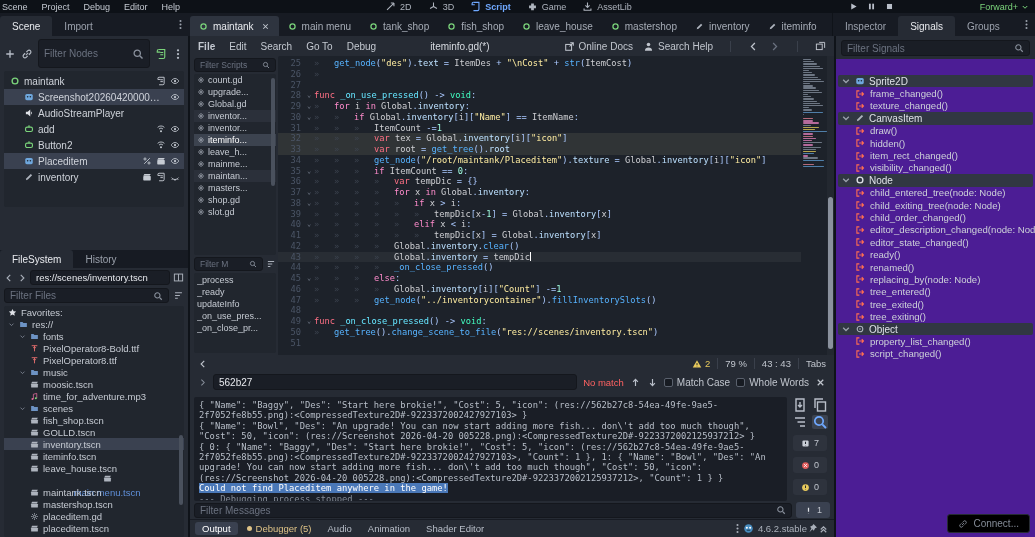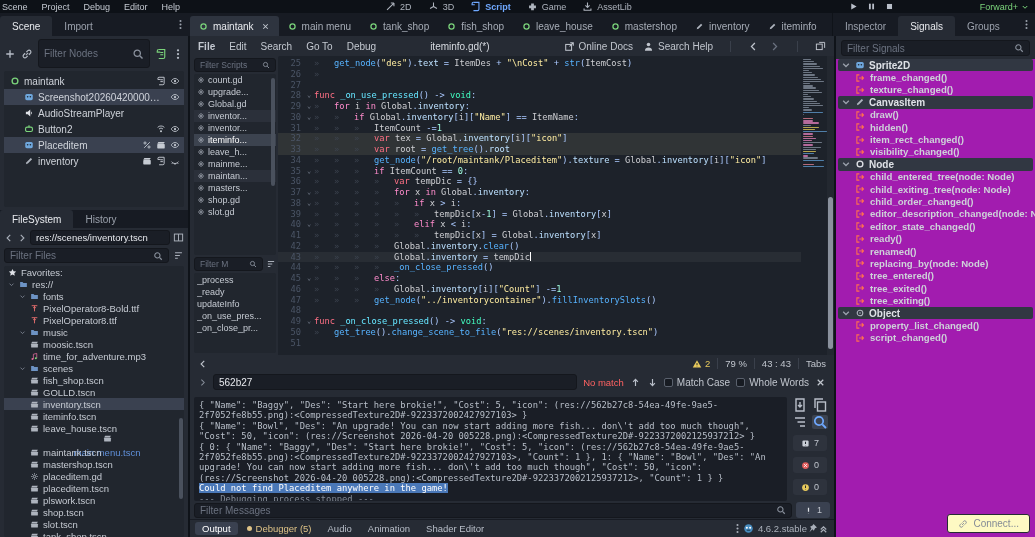--- a/index.html
+++ b/index.html
@@ -54,21 +54,21 @@
   #scene-dock .toolbar .ic { width:12px; height:12px; }
   #scene-tree { flex:1; background:#21262e; border-radius:2px; padding:2px 0; overflow:hidden; position:relative; }
   .tree-row { display:flex; align-items:center; height:16px; gap:4px; padding-right:4px; color:#cfd3da; white-space:nowrap; }
   .tree-row.selected { background:#3a4150; }
   .tree-row .nm { overflow:hidden; text-overflow:ellipsis; }
   .tree-row .sp { flex:1; }
   .tree-row .trail { display:flex; gap:4px; color:#c6cbd3; }
   .tree-row .ic { width:10px; height:10px; }
 
   
-  #fs-dock { flex:1; display:flex; flex-direction:column; min-height:0; }
+  #fs-dock { flex:1; display:flex; flex-direction:column; min-height:0;margin-top:40px; }
   #fs-tabs { height:18px; background:#171b23; display:flex; align-items:flex-end; }
   #fs-dock .pathrow { display:flex; align-items:center; gap:3px; padding:2px 4px; color:#9aa1ac; }
   #fs-dock .pathrow .nav { width:10px; height:10px; color:#aab0ba; }
   #fs-dock .filterrow { display:flex; align-items:center; gap:4px; padding:1px 4px 3px; color:#9aa1ac; }
   #fs-tree { flex:1; background:#21262e; margin:0 4px 0; border-radius:2px; overflow:hidden; position:relative; }
   .fs-row { display:flex; align-items:center; height:12px; gap:4px; color:#c6cbd3; font-size:9.5px; white-space:nowrap; }
   .fs-row.selected { background:#3a4150; }
   .fs-row.open .nm { color:#5f8fd9; }
   .fs-row .ic { width:9px; height:9px; }
   .fs-row .caret { width:7px; height:7px; color:#7d8491; flex:0 0 auto; }
@@ -137,27 +137,27 @@
   #filter-msg-row .obadge { margin-top:0; }
   #bottom-bar { height:18px; background:#262b34; border-top:1px solid #171b23; display:flex; align-items:center; gap:4px; padding:0 5px; flex:0 0 auto; font-size:9.5px; }
   .bbtab { padding:1px 7px; border-radius:3px; color:#b9bfc9; display:flex; align-items:center; gap:4px; }
   .bbtab.active { background:#3a4150; color:#fff; }
   .bbtab.accent { color:#dfc387; }
   .bbtab .dot { width:5px; height:5px; border-radius:50%; background:#dfc387; }
   #bottom-bar .right { margin-left:auto; display:flex; align-items:center; color:#aab0ba; }
 
   
   #right-dock .filterrow { display:flex; padding:4px 5px 3px; }
-  #signal-tree { flex:1; background:#a21caf; padding:0 2px; overflow:hidden;font-weight:bold; }
+  #signal-tree { flex:1; background:#4c1d95; padding:16px 2px; overflow:hidden; }
   .sig-cat { display:flex; align-items:center; gap:4px; height:12.4px; background:#313742; color:#dfe2e7; padding:0 3px; border-radius:2px; }
   .sig-cat .caret { width:7px; height:7px; color:#9aa1ac; }
   .sig-cat .ic { width:10px; height:10px; }
   .sig-row { display:flex; align-items:center; gap:5px; height:12.4px; padding-left:17px; color:#ced2d9; font-size:9.6px; white-space:nowrap; }
   .sig-row .ic { width:10px; height:10px; color:#ff6e50; }
-  #connect-btn { position:absolute; right:5px; bottom:4px; background:#fef9c3; border:1px solid #262b33; color:#848b96; border-radius:3px; padding:3px 10px; font-size:10px; display:flex; gap:5px; align-items:center; font-family:inherit; }
+  #connect-btn { position:absolute; right:5px; bottom:4px; background:#000000; border:1px solid #262b33; color:#848b96; border-radius:3px; padding:3px 10px; font-size:10px; display:flex; gap:5px; align-items:center; font-family:inherit; }
   #connect-btn .ic { width:10px; height:10px; }
 
   .icon-green { color:#7bd47b; }
   .icon-gray { color:#aeb4be; }
   .icon-red { color:#e06c6c; }
   .icon-pink { color:#e06c9c; }
   .icon-folder { color:#6d93c4; }
   .icon-white { color:#dfe2e7; }
 </style>
 </head>
@@ -433,20 +433,44 @@
             <div class="tree-row" style="padding-left: 20px;">
               <span class="ic icon-white">
                 <svg viewBox="0 0 16 16" fill="currentColor">
                   <path d="M3 6v4h3l4 3.5v-11L6 6z"></path>
                   <path d="M11.5 6a3.5 3.5 0 010 4" fill="none" stroke="currentColor" stroke-width="1.2"></path>
                 </svg>
               </span>
               <span class="nm">AudioStreamPlayer</span>
               <span class="sp"></span>
               <span class="trail"></span>
+            </div>
+            <div class="tree-row" style="padding-left: 20px;">
+              <span class="ic icon-green">
+                <svg viewBox="0 0 16 16">
+                  <rect x="2.5" y="5" width="11" height="7" rx="2.5" fill="none" stroke="currentColor" stroke-width="1.8"></rect>
+                  <path d="M8 2v3" stroke="currentColor" stroke-width="1.8"></path>
+                </svg>
+              </span>
+              <span class="nm">add</span>
+              <span class="sp"></span>
+              <span class="trail">
+                <span class="ic">
+                  <svg viewBox="0 0 16 16">
+                    <circle cx="8" cy="11.5" r="1.6" fill="currentColor"></circle>
+                    <path d="M4.8 8a4.5 4.5 0 016.4 0M2.6 5.4a7.6 7.6 0 0110.8 0" fill="none" stroke="currentColor" stroke-width="1.4"></path>
+                  </svg>
+                </span>
+                <span class="ic">
+                  <svg viewBox="0 0 16 16">
+                    <path d="M1.8 8s2.6-4 6.2-4 6.2 4 6.2 4-2.6 4-6.2 4S1.8 8 1.8 8z" fill="none" stroke="currentColor" stroke-width="1.4"></path>
+                    <circle cx="8" cy="8" r="1.8" fill="currentColor"></circle>
+                  </svg>
+                </span>
+              </span>
             </div>
             <div class="tree-row" style="padding-left: 20px;">
               <span class="ic icon-green">
                 <svg viewBox="0 0 16 16">
                   <rect x="2.5" y="5" width="11" height="7" rx="2.5" fill="none" stroke="currentColor" stroke-width="1.8"></rect>
                   <path d="M8 2v3" stroke="currentColor" stroke-width="1.8"></path>
                 </svg>
               </span>
               <span class="nm">Button2</span>
               <span class="sp"></span>

